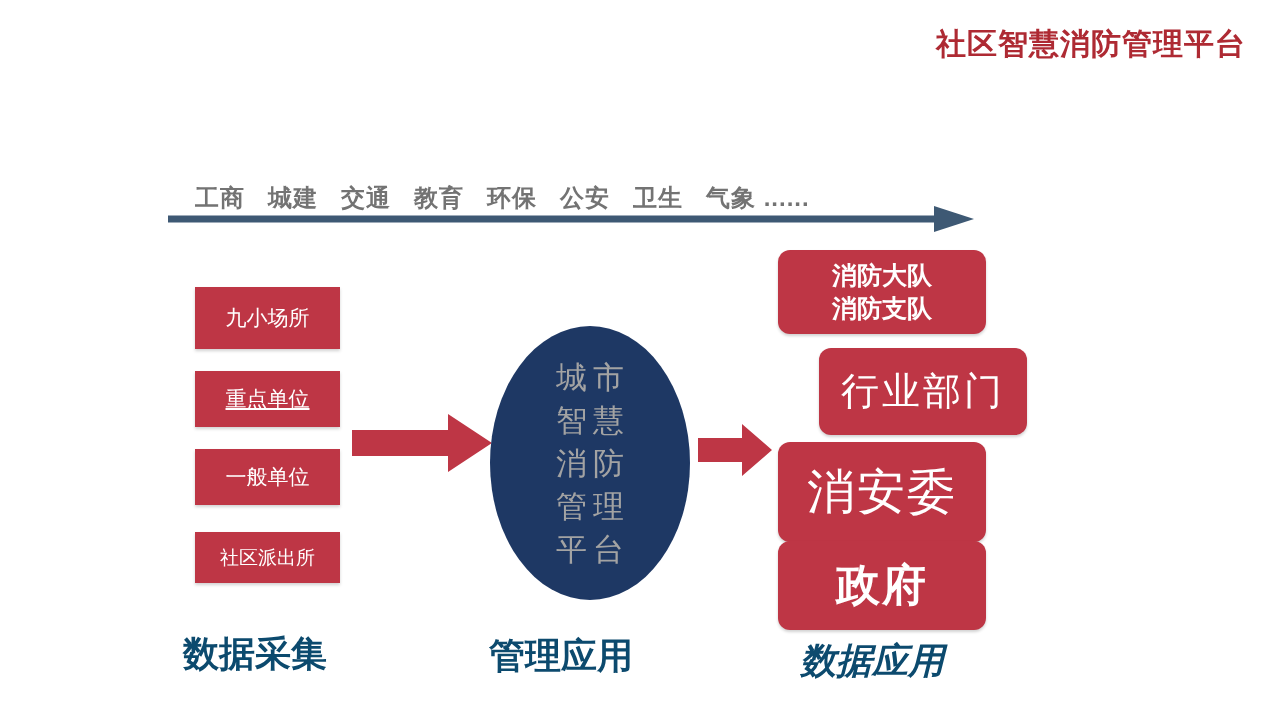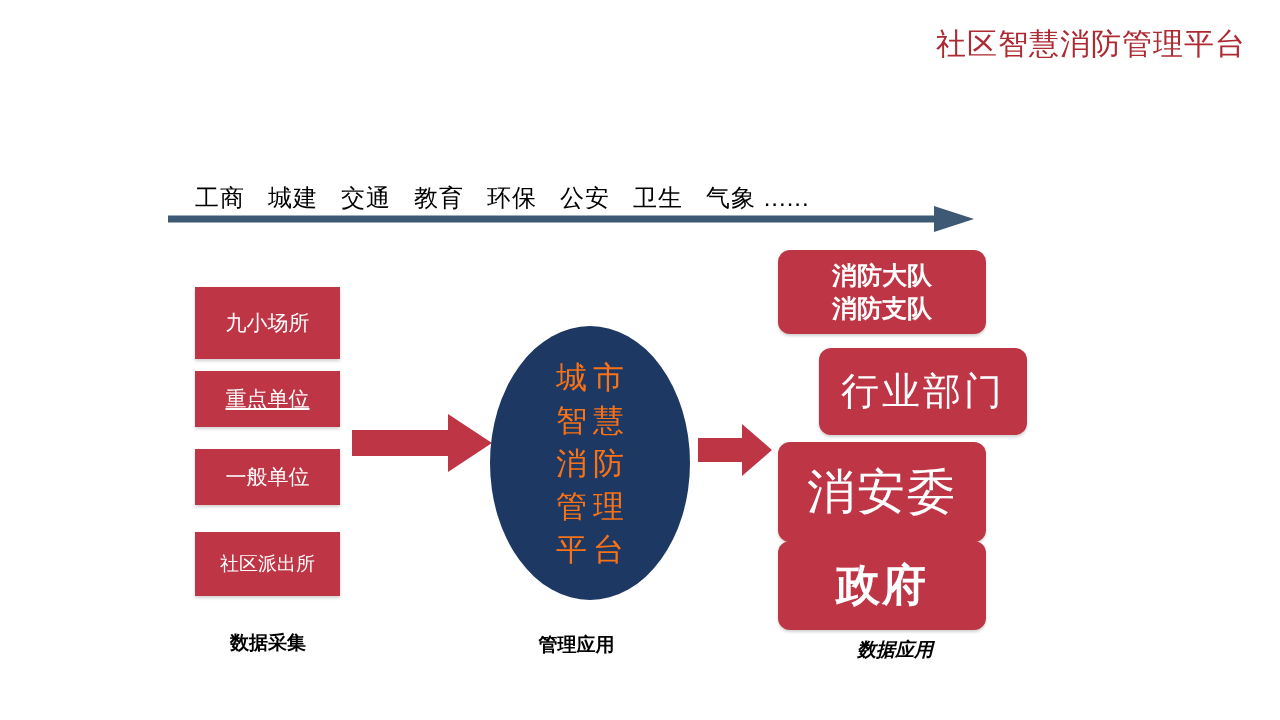--- a/index.html
+++ b/index.html
@@ -13,80 +13,79 @@
     --box-red: #be3645;
     --ellipse-navy: #1e3864;
     --arrow-blue: #3e5974;
   }
   .abs { position: absolute; }
 
   .slide-title {
     top: 24px;
     right: 34px;
     font-size: 30px;
-    font-weight: normal;
+    font-weight: bold;
     color: var(--title-red);
     letter-spacing: 1px;
   }
 
   .departments {
     left: 195px;
     top: 182px;
     font-size: 24px;
-    font-weight: normal;
-    color: #000000;
+    font-weight: bold;
+    color: #737373;
     white-space: pre;
     letter-spacing: 1px;
   }
 
   .timeline-arrow { left: 168px; top: 203px; }
   .timeline-arrow line { stroke: var(--arrow-blue); stroke-width: 7; }
   .timeline-arrow polygon { fill: var(--arrow-blue); }
 
   .red-box {
     background: var(--box-red);
     color: #ffffff;
     display: flex;
     align-items: center;
     justify-content: center;
     font-family: "Liberation Serif", serif;
     box-shadow: 0 2px 3px rgba(0,0,0,0.18);
   }
   .src-box { left: 195px; width: 145px; font-size: 21px; }
-  .src-1 { top: 287px; height: 72px; }
+  .src-1 { top: 287px; height: 62px; }
   .src-2 { top: 371px; height: 56px; text-decoration: underline; }
   .src-3 { top: 449px; height: 56px; }
-  .src-4 { top: 532px; height: 64px; font-size: 19px; }
+  .src-4 { top: 532px; height: 51px; font-size: 19px; }
 
   .caption {
-    font-size: 19px;
+    font-size: 36px;
     font-weight: bold;
-    color: #000000;
-    text-align: center;
+    color: #0c4a6e;
   }
   .caption-left   { left: 183px; width: 170px; top: 630px; }
   .caption-center { left: 489px; width: 175px; top: 632px; }
   .caption-right  { left: 800px; width: 190px; top: 637px; font-style: italic; }
 
   .block-arrow polygon { fill: var(--box-red); }
   .block-arrow-1 { left: 352px; top: 414px; }
   .block-arrow-2 { left: 698px; top: 424px; }
 
   .ellipse {
     left: 490px;
     top: 326px;
     width: 200px;
     height: 274px;
     border-radius: 50%;
     background: var(--ellipse-navy);
     display: flex;
     flex-direction: column;
     align-items: center;
     justify-content: center;
-    color: #f97316;
+    color: #a3a3a3;
     font-family: "Liberation Serif", serif;
     font-size: 31px;
     line-height: 43px;
     letter-spacing: 6px;
     text-indent: 6px;
   }
 
   .dest-box {
     left: 778px;
     width: 208px;

